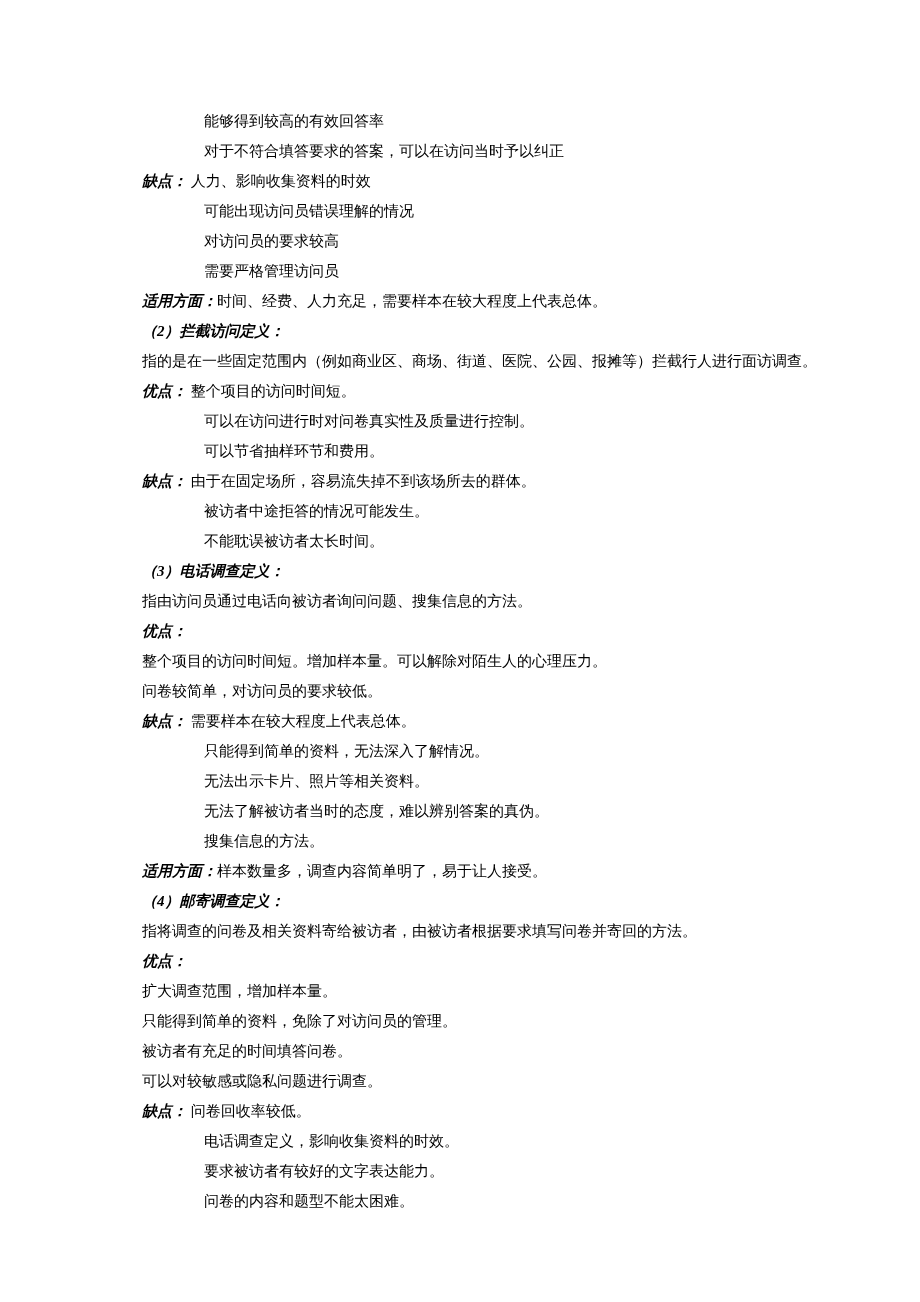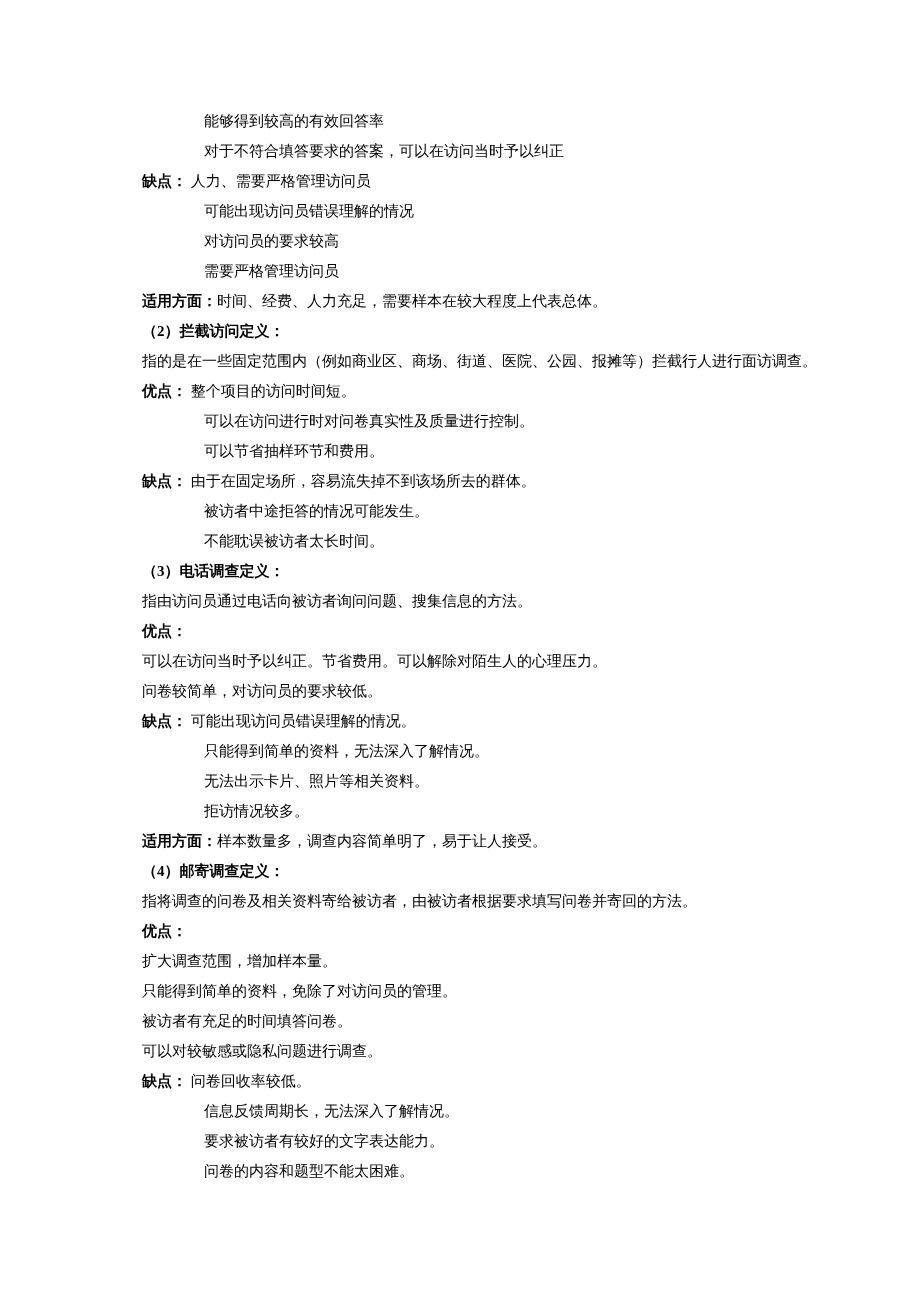--- a/index.html
+++ b/index.html
@@ -11,55 +11,56 @@
       font-size: 15px;
       line-height: 2.0;
       color: #000;
       padding: 106px 130px 0 142px;
     }
     .line {
       white-space: nowrap;
       overflow: visible;
     }
     .indent1 { padding-left: 62px; }
-    .bold { font-weight: bold; }
+    .bold { font-weight: bold; font-style: italic; }
   </style>
 </head>
 <body>
 
 <div id="doc">
     <div class="line indent1"><span>能够得到较高的有效回答率</span></div>
     <div class="line indent1"><span>对于不符合填答要求的答案，可以在访问当时予以纠正</span></div>
-    <div class="line"><span class="bold">缺点：</span><span>  人力、需要严格管理访问员</span></div>
+    <div class="line"><span class="bold">缺点：</span><span>  人力、影响收集资料的时效</span></div>
     <div class="line indent1"><span>可能出现访问员错误理解的情况</span></div>
     <div class="line indent1"><span>对访问员的要求较高</span></div>
     <div class="line indent1"><span>需要严格管理访问员</span></div>
     <div class="line"><span class="bold">适用方面：</span><span>时间、经费、人力充足，需要样本在较大程度上代表总体。</span></div>
     <div class="line"><span class="bold">（2）拦截访问定义：</span></div>
     <div class="line"><span>指的是在一些固定范围内（例如商业区、商场、街道、医院、公园、报摊等）拦截行人进行面访调查。</span></div>
     <div class="line"><span class="bold">优点：</span><span>  整个项目的访问时间短。</span></div>
     <div class="line indent1"><span>可以在访问进行时对问卷真实性及质量进行控制。</span></div>
     <div class="line indent1"><span>可以节省抽样环节和费用。</span></div>
     <div class="line"><span class="bold">缺点：</span><span>  由于在固定场所，容易流失掉不到该场所去的群体。</span></div>
     <div class="line indent1"><span>被访者中途拒答的情况可能发生。</span></div>
     <div class="line indent1"><span>不能耽误被访者太长时间。</span></div>
     <div class="line"><span class="bold">（3）电话调查定义：</span></div>
     <div class="line"><span>指由访问员通过电话向被访者询问问题、搜集信息的方法。</span></div>
     <div class="line"><span class="bold">优点：</span></div>
-    <div class="line"><span>可以在访问当时予以纠正。节省费用。可以解除对陌生人的心理压力。</span></div>
+    <div class="line"><span>整个项目的访问时间短。增加样本量。可以解除对陌生人的心理压力。</span></div>
     <div class="line"><span>问卷较简单，对访问员的要求较低。</span></div>
-    <div class="line"><span class="bold">缺点：</span><span>  可能出现访问员错误理解的情况。</span></div>
+    <div class="line"><span class="bold">缺点：</span><span>  需要样本在较大程度上代表总体。</span></div>
     <div class="line indent1"><span>只能得到简单的资料，无法深入了解情况。</span></div>
     <div class="line indent1"><span>无法出示卡片、照片等相关资料。</span></div>
-    <div class="line indent1"><span>拒访情况较多。</span></div>
+    <div class="line indent1"><span>无法了解被访者当时的态度，难以辨别答案的真伪。</span></div>
+    <div class="line indent1"><span>搜集信息的方法。</span></div>
     <div class="line"><span class="bold">适用方面：</span><span>样本数量多，调查内容简单明了，易于让人接受。</span></div>
     <div class="line"><span class="bold">（4）邮寄调查定义：</span></div>
     <div class="line"><span>指将调查的问卷及相关资料寄给被访者，由被访者根据要求填写问卷并寄回的方法。</span></div>
     <div class="line"><span class="bold">优点：</span></div>
     <div class="line"><span>扩大调查范围，增加样本量。</span></div>
     <div class="line"><span>只能得到简单的资料，免除了对访问员的管理。</span></div>
     <div class="line"><span>被访者有充足的时间填答问卷。</span></div>
     <div class="line"><span>可以对较敏感或隐私问题进行调查。</span></div>
     <div class="line"><span class="bold">缺点：</span><span>  问卷回收率较低。</span></div>
-    <div class="line indent1"><span>信息反馈周期长，无法深入了解情况。</span></div>
+    <div class="line indent1"><span>电话调查定义，影响收集资料的时效。</span></div>
     <div class="line indent1"><span>要求被访者有较好的文字表达能力。</span></div>
     <div class="line indent1"><span>问卷的内容和题型不能太困难。</span></div>
   </div>
 
 </body></html>

